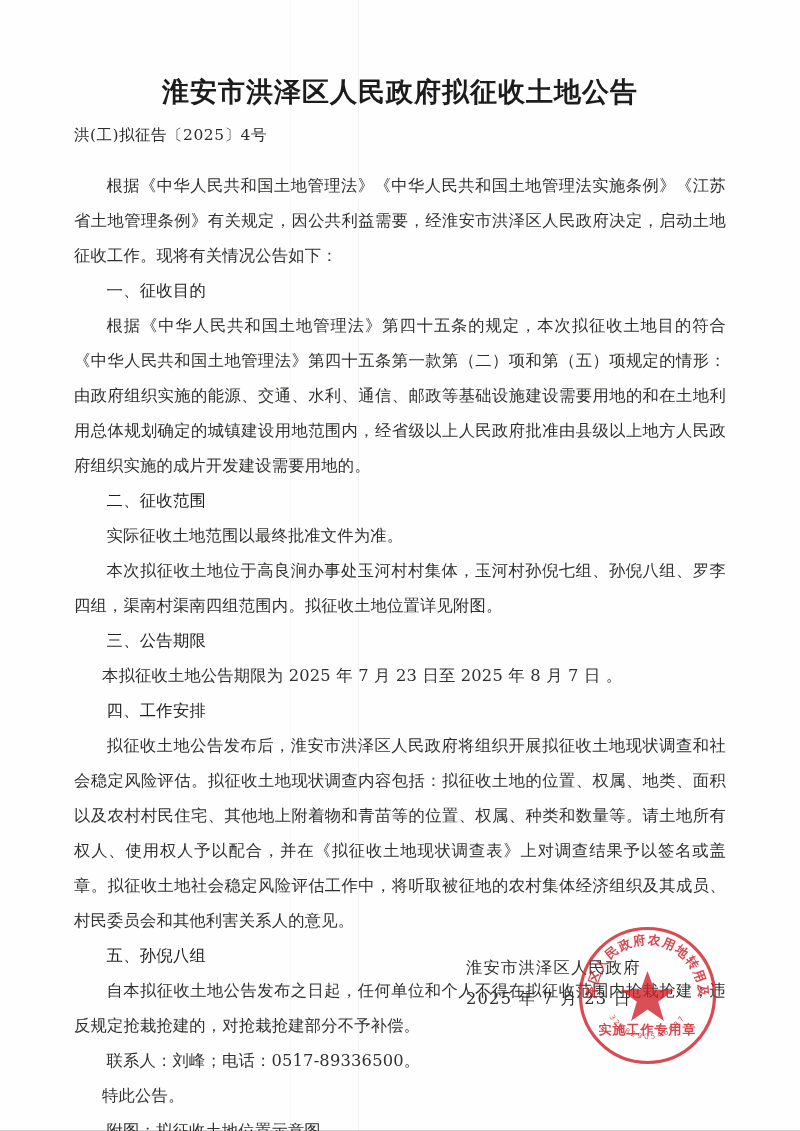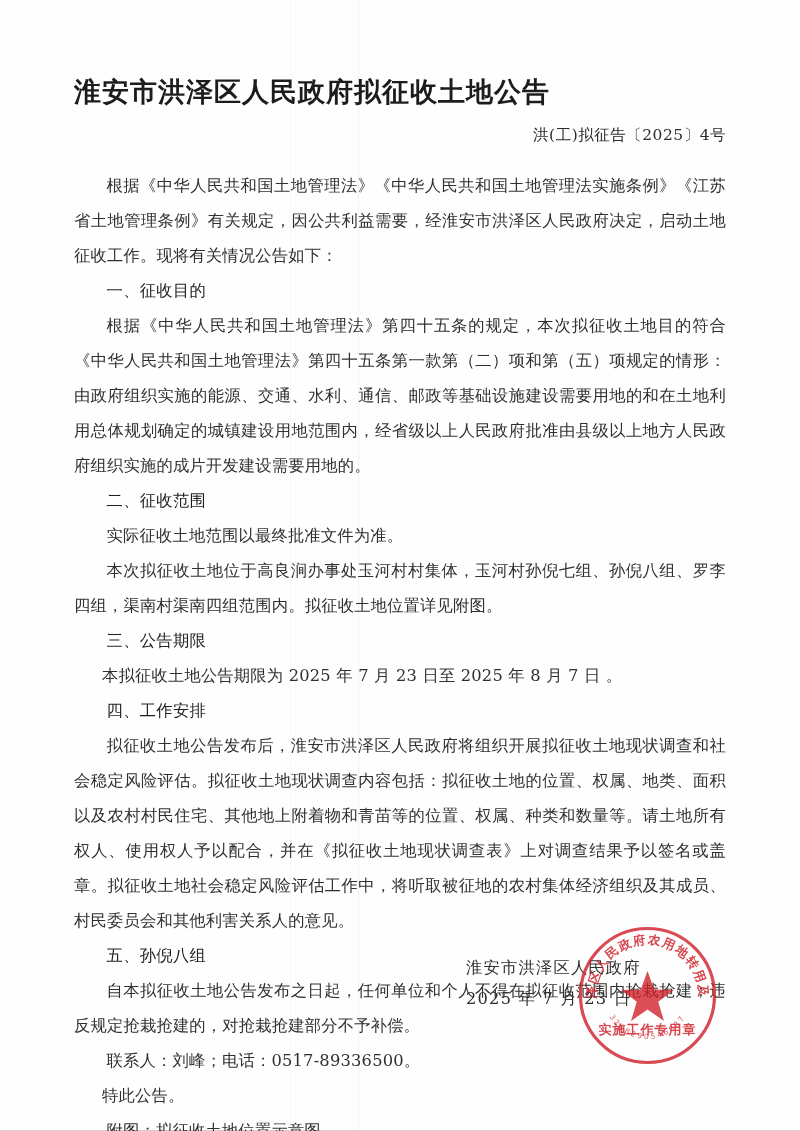--- a/index.html
+++ b/index.html
@@ -46,32 +46,32 @@
   }
   .content {
     position: absolute;
     left: 74px;
     top: 0;
     width: 652px;
   }
   .doc-title {
     margin: 0;
     padding-top: 76px;
-    text-align: left;
+    text-align: center;
     font-size: 27px;
     font-weight: bold;
     letter-spacing: 1px;
     color: #1c1c1c;
     font-family: "DejaVu Sans", "Liberation Sans", sans-serif;
     line-height: 1.2;
   }
   .doc-subtitle {
     margin: 0;
     padding-top: 17px;
-    text-align: right;
+    text-align: left;
     font-size: 15.5px;
     color: #2b2b2b;
     letter-spacing: 0.5px;
   }
   .body-text {
     margin: 0;
     font-size: 16.3px;
     line-height: 35px;
     text-align: justify;
     text-justify: inter-ideograph;

